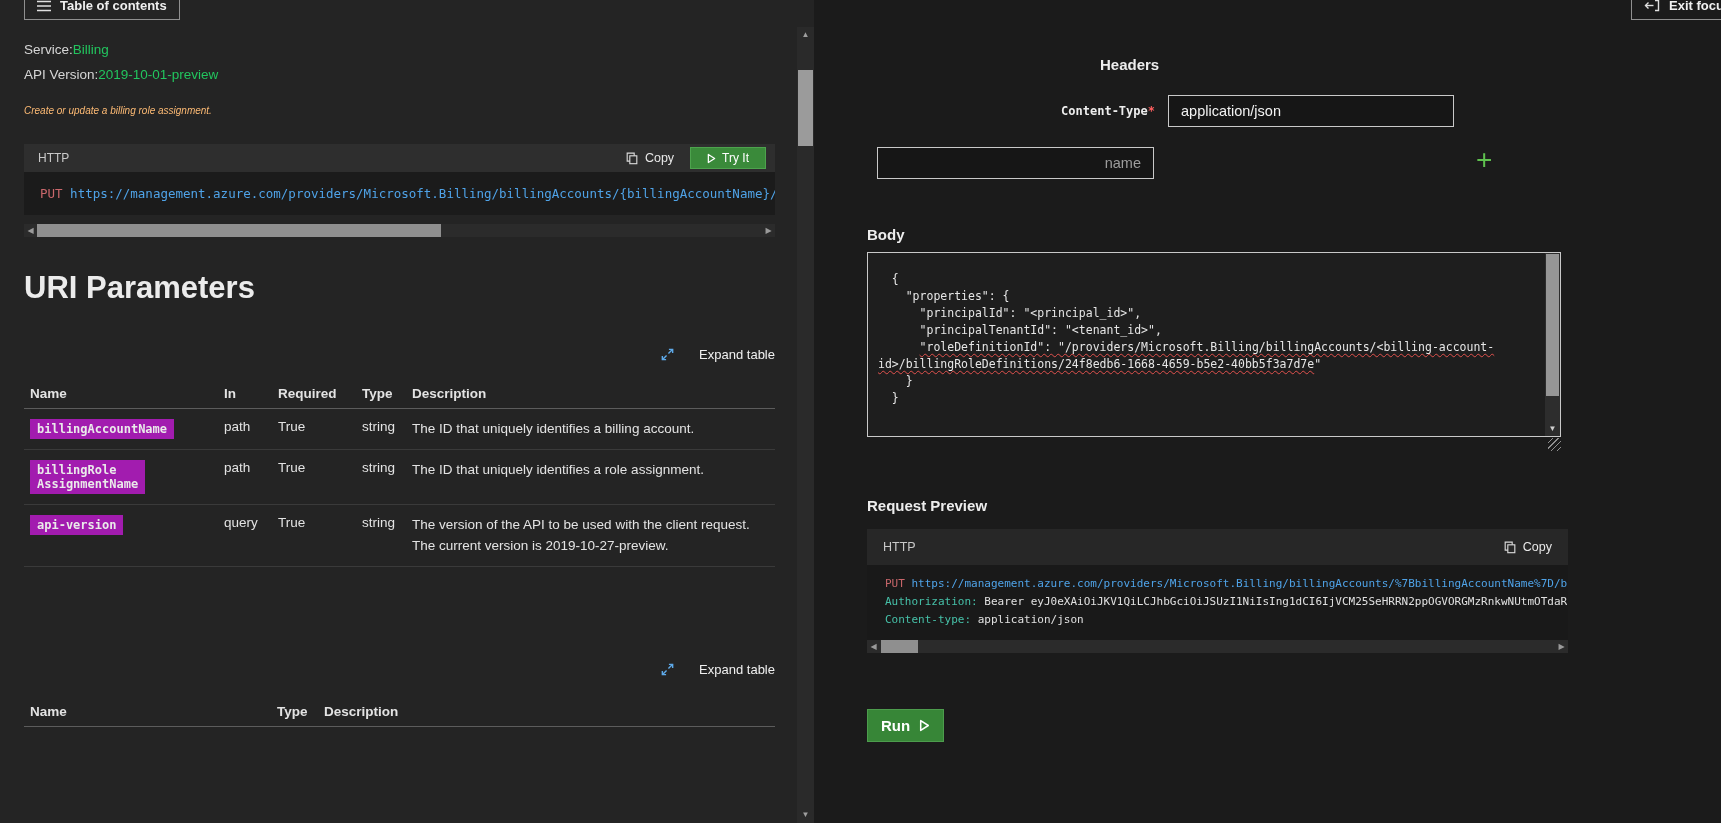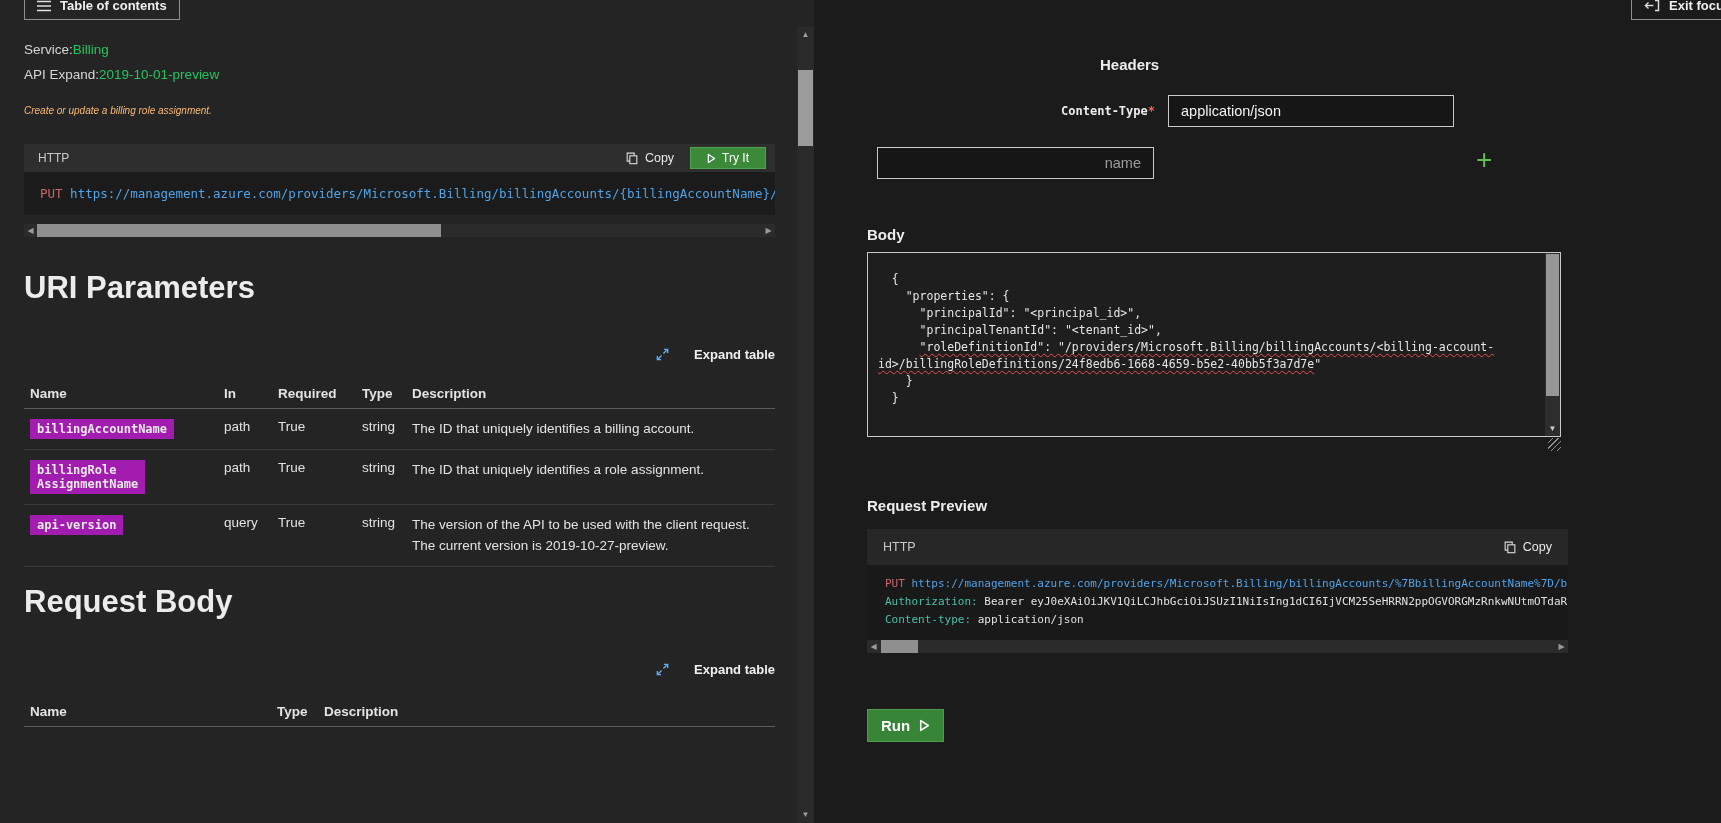--- a/index.html
+++ b/index.html
@@ -42,21 +42,21 @@
   .hscroll .arrow.right { right:0; }
   .hthumb { position:absolute; top:0; height:13px; background:#8f8f8f; cursor:pointer; }
   .vscroll { position:absolute; left:797px; top:0; width:17px; height:100%; background:#242424; }
   .vscroll .track { position:absolute; top:27px; bottom:0; left:0; width:17px; background:#2a2a2a; }
   .sb-arrow { position:absolute; left:0; width:17px; height:14px; color:#9f9f9f; font-size:8px; line-height:14px; text-align:center; cursor:pointer; }
   .vthumb { position:absolute; top:43px; left:1px; width:15px; height:76px; background:#9b9b9b; cursor:pointer; }
 
   
   .h1 { position:absolute; font-size:31px; font-weight:600; color:#ececec; }
   .expand { position:absolute; display:flex; justify-content:flex-end; align-items:center; gap:24px;
-    color:#f0f0f0; font-weight:700; font-size:13px; cursor:pointer; }
+    color:#f0f0f0; font-weight:400; font-size:13px; cursor:pointer; }
 
   
   .tbl { position:absolute; color:#e3e3e3; font-size:13.5px; }
   .tbl-head { display:grid; align-items:center; height:31px; font-weight:700; border-bottom:1px solid #5c5c5c; padding-left:6px; }
   .tbl-row { display:grid; border-bottom:1px solid #3a3a3a; padding:10px 0 10px 6px; align-items:start; }
   .grid5 { grid-template-columns:194px 54px 84px 50px 1fr; }
   .grid3 { grid-template-columns:247px 47px 1fr; }
   .chip { display:inline-block; background:#a21caf; color:#eaeaea; font-family:"DejaVu Sans Mono","Liberation Mono",monospace;
     font-size:12px; font-weight:600; padding:3px 7px; white-space:pre-line; }
   .cell-desc { line-height:1.5; padding-right:6px; }
@@ -111,21 +111,21 @@
             <path d="M0 1.5h14M0 6h14M0 10.5h14" stroke="#e0e0e0" stroke-width="1.5"></path>
           </svg>
       </span>
       <span>Table of contents</span>
     </button>
 
     <div class="meta" style="left:24px; top:42px;">
       <span>Service:</span><span class="val">Billing</span>
     </div>
     <div class="meta" style="left:24px; top:67px;">
-      <span>API Expand:</span><span class="val">2019-10-01-preview</span>
+      <span>API Version:</span><span class="val">2019-10-01-preview</span>
     </div>
 
     <p class="summary" style="left:24px; top:105px;">Create or update a billing role assignment.</p>
 
     <div class="code-block" style="left:24px; top:144px; width:751px;">
       <div class="code-head">
         <span>HTTP</span>
         <span class="spacer"></span>
         <button class="txt-btn">
           <span>
@@ -190,21 +190,20 @@
       </div>
       <div class="tbl-row grid5">
         <span><code class="chip">api-version</code></span>
         <span>query</span>
         <span>True</span>
         <span>string</span>
         <span class="cell-desc">The version of the API to be used with the client request. The current version is 2019-10-27-preview.</span>
       </div>
     </div>
 
-    <h1 class="h1" style="left:24px; top:584px;">Request Body</h1>
 
     <div class="expand" style="left:24px; top:662px; width:751px;">
       <span>
         <svg width="15" height="15" viewBox="0 0 16 16" fill="none" stroke="#5ea9e8" stroke-width="1.5">
             <path d="M9.5 2.5h4v4M13.5 2.5L9 7M6.5 13.5h-4v-4M2.5 13.5L7 9"></path>
           </svg>
       </span>
       <span>Expand table</span>
     </div>
 

